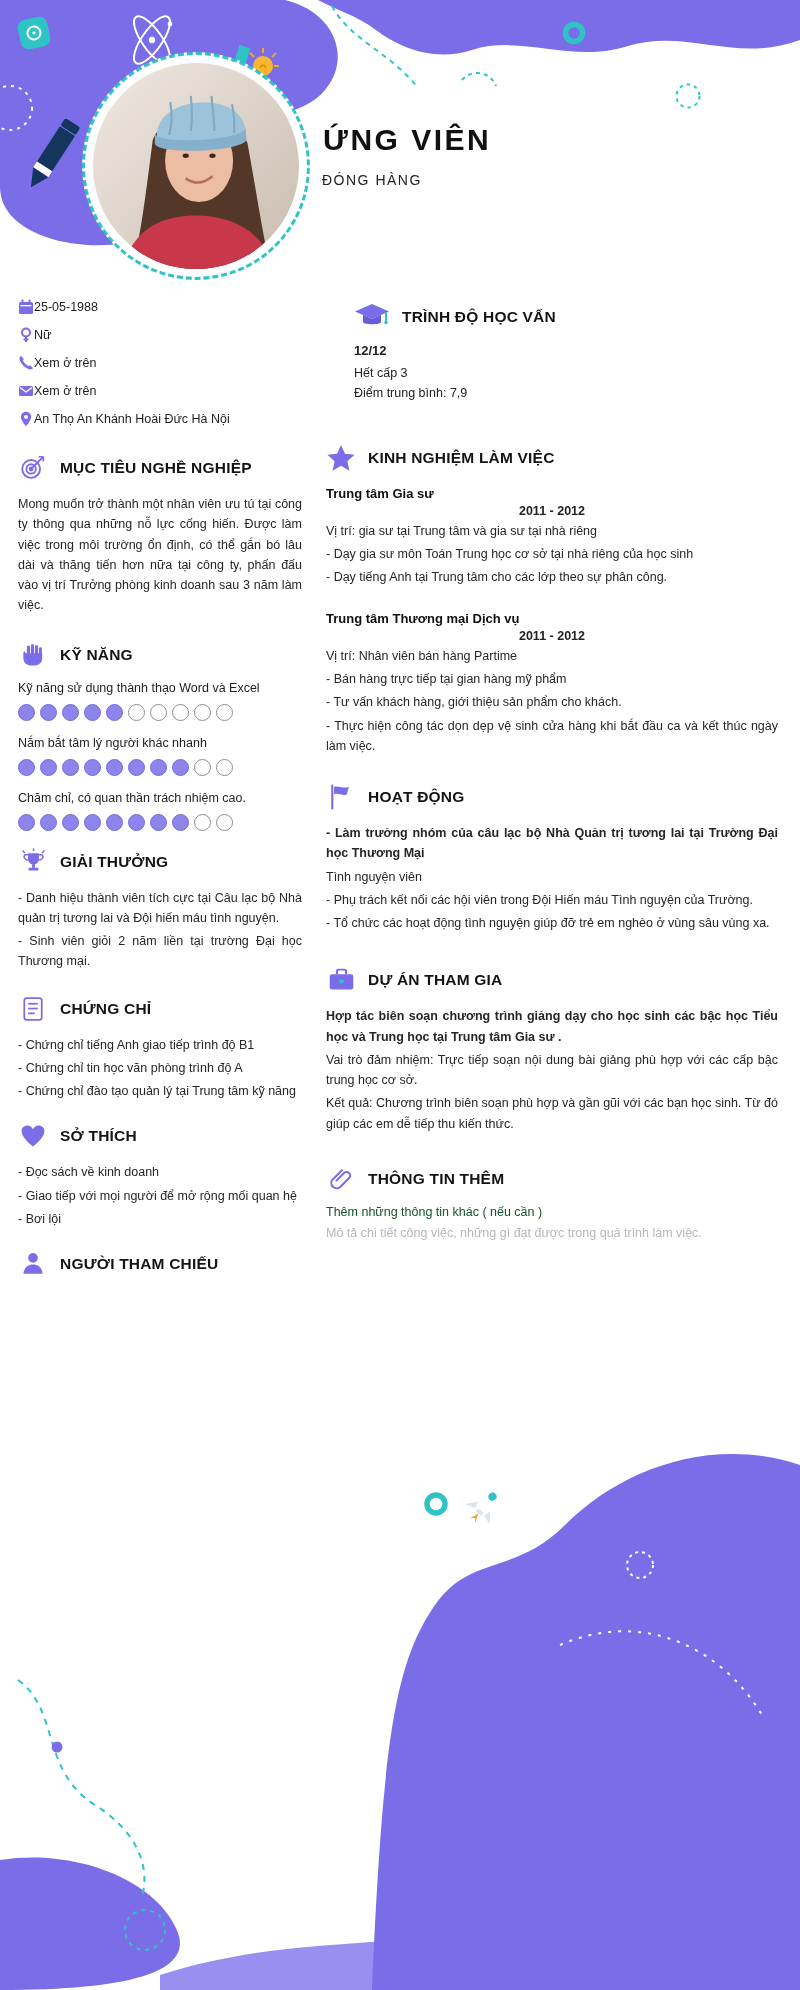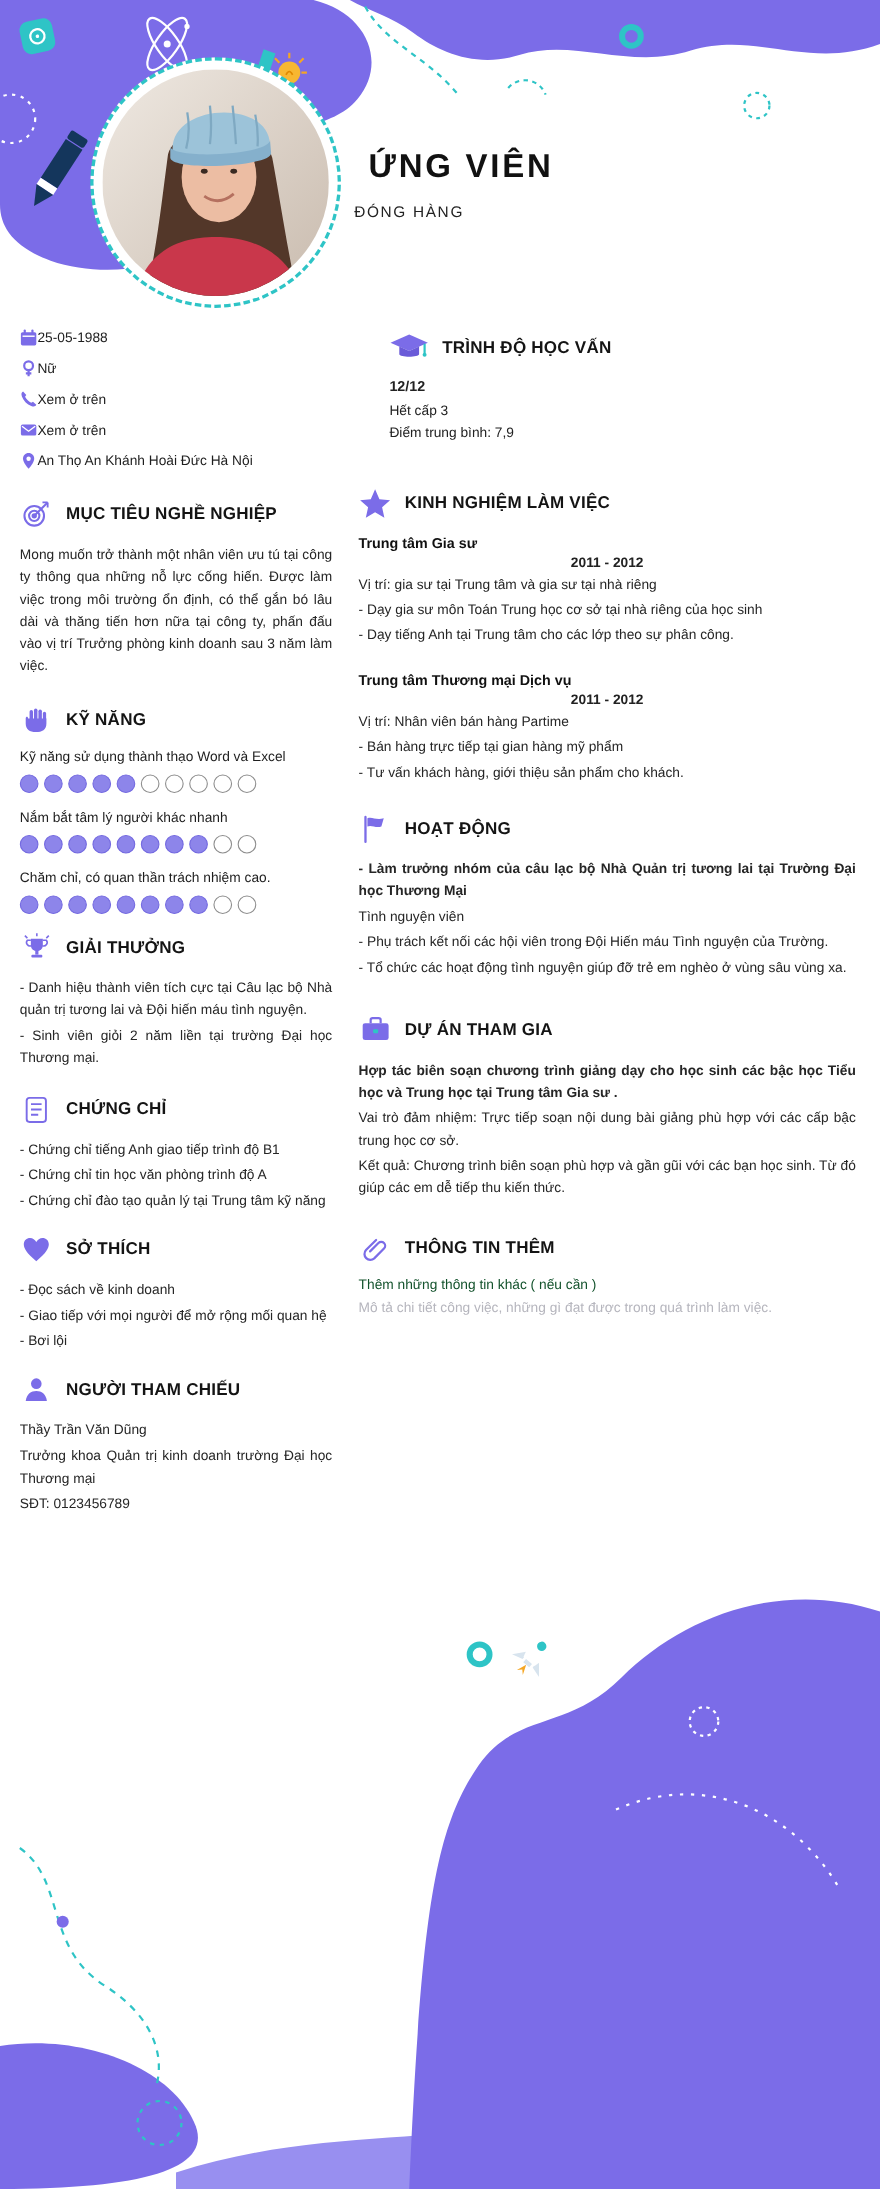--- a/index.html
+++ b/index.html
@@ -9,21 +9,21 @@
   .deco.top{top:0;}
   .deco.bottom{bottom:0;}
 
   
   .avatar-ring{position:absolute;left:82px;top:52px;width:222px;height:222px;border-radius:50%;
                border:3px dashed #2ec4c6;display:flex;align-items:center;justify-content:center;background:#fff;}
   .avatar{width:206px;height:206px;border-radius:50%;overflow:hidden;}
 
   
   .title-block{position:absolute;left:322px;top:122px;}
-  .name{font-size:30px;font-weight:bold;letter-spacing:2.5px;color:#111;margin:13px;}
+  .name{font-size:30px;font-weight:bold;letter-spacing:2.5px;color:#111;margin:1px;}
   .role{font-size:14px;letter-spacing:1.5px;color:#222;margin-top:15px;}
 
   
   .col-left{position:absolute;left:18px;top:300px;width:284px;}
   .col-right{position:absolute;left:326px;top:296px;width:452px;}
 
   .c-row{display:flex;align-items:flex-start;margin-bottom:13px;font-size:12.5px;color:#1e1e1e;}
   .c-icon{width:16px;height:16px;flex:none;margin-top:-1px;}
 
   .section{margin-top:26px;}
@@ -333,25 +333,20 @@
     <div class="section" style="margin-top:20px;">
       <div class="sec-head">
         <span class="sec-icon">
           <svg viewBox="0 0 32 32" width="28" height="28" fill="#7b6ce8">
               <circle cx="16" cy="9" r="5.5"></circle>
               <path d="M5 27 C6 19.5 10.5 16.5 16 16.5 C21.5 16.5 26 19.5 27 27 Z"></path>
             </svg>
         </span>
         <span class="sec-title">NGƯỜI THAM CHIẾU</span>
       </div>
-      <div class="body-text">
-        <p>Thầy Trần Văn Dũng</p>
-        <p>Trưởng khoa Quản trị kinh doanh trường Đại học Thương mại</p>
-        <p>SĐT: 0123456789</p>
-      </div>
     </div>
 
   </div>
 
   <div class="col-right">
 
     <div class="section" style="margin-top:6px;margin-left:28px;">
       <div class="sec-head">
         <span class="sec-icon" style="width:36px;height:30px;">
           <svg viewBox="0 0 36 30" width="36" height="30">
@@ -388,20 +383,21 @@
         </div>
       </div>
 
       <div class="job">
         <div class="job-title">Trung tâm Thương mại Dịch vụ</div>
         <div class="job-period">2011 - 2012</div>
         <div class="body-text">
           <p>Vị trí: Nhân viên bán hàng Partime</p>
           <p>- Bán hàng trực tiếp tại gian hàng mỹ phẩm</p>
           <p>- Tư vấn khách hàng, giới thiệu sản phẩm cho khách.</p>
+          <p>- Thực hiện công tác dọn dẹp vệ sinh cửa hàng khi bắt đầu ca và kết thúc ngày làm việc.</p>
         </div>
       </div>
     </div>
 
     <div class="section" style="margin-top:26px;">
       <div class="sec-head">
         <span class="sec-icon">
           <svg viewBox="0 0 32 32" width="28" height="28">
             <line x1="6" y1="3" x2="6" y2="29" stroke="#7b6ce8" stroke-width="2.4" stroke-linecap="round"></line>
             <path d="M8 4.5 C13 2.5 17 7 25 4.5 L22.5 13 C16.5 15 12.5 11 8 13 Z" fill="#7b6ce8"></path>

